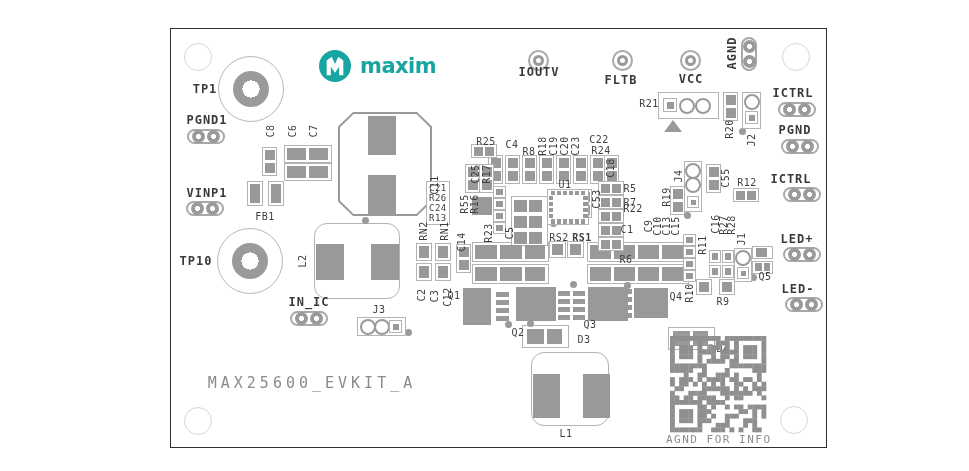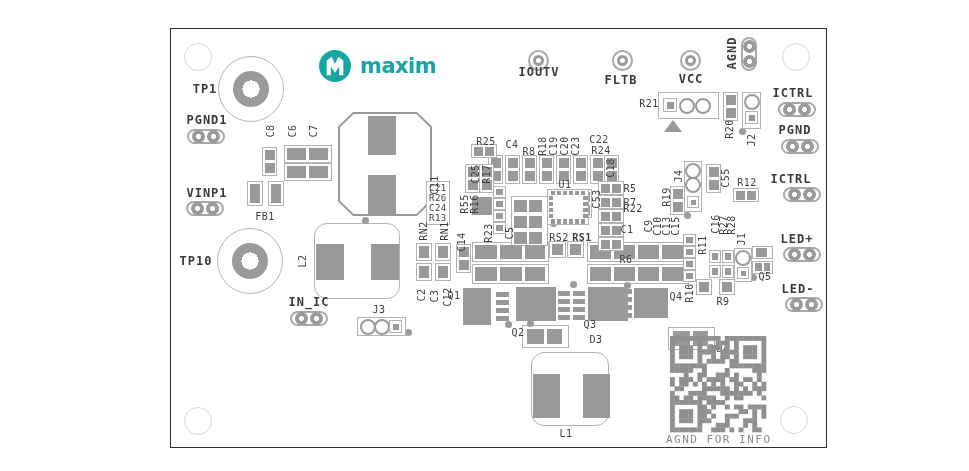--- a/index.html
+++ b/index.html
@@ -55,20 +55,21 @@
   <div id="logo">
     <svg width="32" height="32" viewBox="0 0 100 100">
       <circle cx="50" cy="50" r="50" fill="#16a5a0"></circle>
       <path d="M24 79 V33 L40 21 L50 44 L60 21 L76 33 V79 H63 V52 L50 71 L37 52 V79 Z" fill="#ffffff"></path>
     </svg>
     <div class="lt">
       <div>maxim</div>
     </div>
   </div>
 
+  <div id="title">MAX25600_EVKIT_A</div>
   <div id="qrcap">AGND FOR INFO</div>
 
   <div id="layer">
       <div class="fr" style="left: 472px; top: 242px; width: 77px; height: 20px;"></div>
       <div class="fr" style="left: 472px; top: 264px; width: 77px; height: 20px;"></div>
       <div class="fr" style="left: 587px; top: 242px; width: 102px; height: 20px;"></div>
       <div class="fr" style="left: 587px; top: 264px; width: 102px; height: 20px;"></div>
       <div class="fr" style="left: 511px; top: 196px; width: 37px; height: 50px;"></div>
       <div class="fr" style="left: 522px; top: 325px; width: 47px; height: 23px;"></div>
       <div class="fr" style="left: 668px; top: 327px; width: 47px; height: 23px;"></div>
@@ -433,21 +434,21 @@
       <div class="lab v" style="left: 445px; top: 231px;">RN1</div>
       <div class="lab v" style="left: 462px; top: 242px;">C14</div>
       <div class="lab v" style="left: 422px; top: 295px;">C2</div>
       <div class="lab v" style="left: 435px; top: 296px;">C3</div>
       <div class="lab v" style="left: 448px; top: 297px;">C12</div>
       <div class="lab" style="left: 454px; top: 296px;">Q1</div>
       <div class="lab" style="left: 518px; top: 333px;">Q2</div>
       <div class="lab" style="left: 590px; top: 325px;">Q3</div>
       <div class="lab" style="left: 676px; top: 297px;">Q4</div>
       <div class="lab" style="left: 765px; top: 277px;">Q5</div>
-      <div class="lab" style="left: 596px; top: 340px;">D3</div>
+      <div class="lab" style="left: 584px; top: 340px;">D3</div>
       <div class="lab" style="left: 723px; top: 349px;">D4</div>
       <div class="lab" style="left: 566px; top: 434px;">L1</div>
       <svg width="100" height="100" style="left: 668px; top: 334px;">
         <rect x="2" y="2" width="4.871428571428571" height="4.871428571428571" fill="#8f8f8f"></rect>
         <rect x="6.571428571428571" y="2" width="4.871428571428571" height="4.871428571428571" fill="#8f8f8f"></rect>
         <rect x="11.142857142857142" y="2" width="4.871428571428571" height="4.871428571428571" fill="#8f8f8f"></rect>
         <rect x="15.714285714285714" y="2" width="4.871428571428571" height="4.871428571428571" fill="#8f8f8f"></rect>
         <rect x="20.285714285714285" y="2" width="4.871428571428571" height="4.871428571428571" fill="#8f8f8f"></rect>
         <rect x="24.857142857142854" y="2" width="4.871428571428571" height="4.871428571428571" fill="#8f8f8f"></rect>
         <rect x="29.428571428571427" y="2" width="4.871428571428571" height="4.871428571428571" fill="#8f8f8f"></rect>

